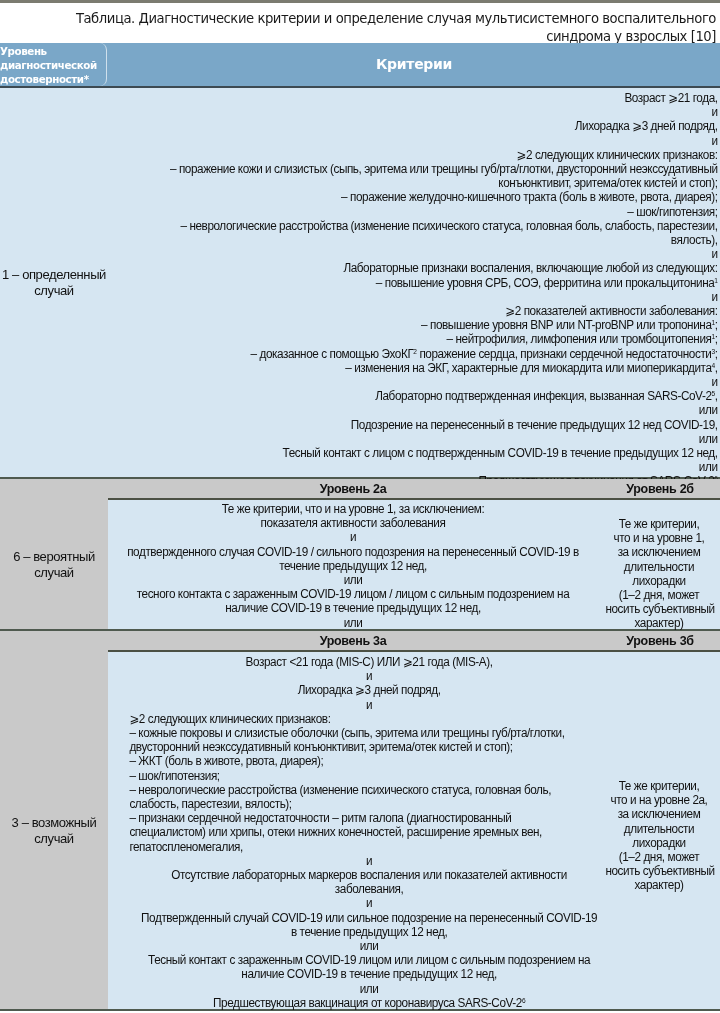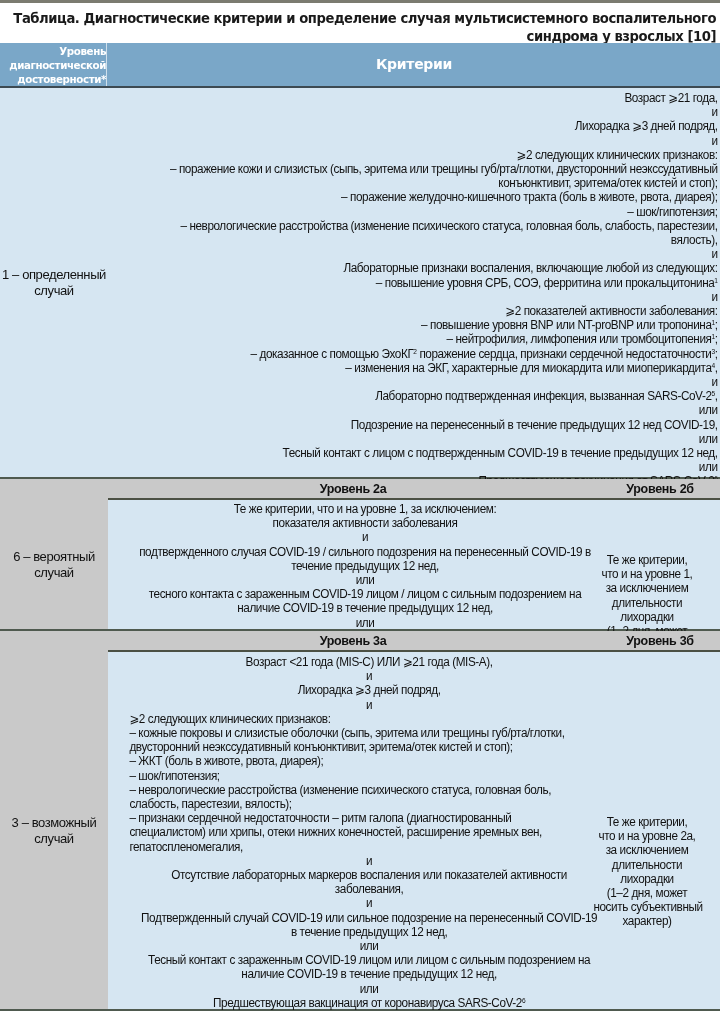--- a/index.html
+++ b/index.html
@@ -3,34 +3,35 @@
 <meta charset="utf-8">
 <style>
   * { box-sizing: border-box; margin: 0; padding: 0; }
   html, body { width: 720px; height: 1013px; background: #ffffff; overflow: hidden; }
   body { font-family: "Liberation Sans", sans-serif; color: #111; position: relative; }
 
   .top-rule { position: absolute; left: 0; top: 0; width: 720px; height: 3px; background: #7b7b70; }
 
   .caption {
     position: absolute; left: 0; top: 10px; width: 716px;
-    text-align: right; font-family: "DejaVu Sans", sans-serif; font-weight: bold;
+    text-align: right; font-family: "DejaVu Sans", sans-serif; font-weight: normal;
     font-size: 13.2px; line-height: 18px; letter-spacing: -0.45px; color: #1a1a1a;
   }
 
   .thead {
     position: absolute; left: 0; top: 43px; width: 720px; height: 45px;
     background: #7aa7c8; border-bottom: 2px solid #3d4a52;
   }
   .thead .c1 {
     position: absolute; left: 0; top: 0; width: 107px; height: 43px;
     border-right: 1px solid #cfe0ec;
     color: #fff; font-family: "DejaVu Sans", sans-serif; font-weight: bold;
-    font-size: 10.3px; line-height: 14px; letter-spacing: -0.4px; text-align: right;
+    font-size: 10.3px; line-height: 14px; letter-spacing: -0.4px; text-align: left;
     padding-top: 1px;
+    border-radius: 7px;
   }
   .thead .c2 {
     position: absolute; left: 108px; top: 0; right: 0; height: 35px;
     color: #fff; font-family: "DejaVu Sans", sans-serif; font-weight: bold;
     font-size: 14px; line-height: 43px; text-align: center; letter-spacing: -0.3px;
   }
 
   .sec { position: absolute; left: 0; width: 720px; }
   .lvl {
     position: absolute; left: 0; top: 0; bottom: 0; width: 108px;
@@ -56,21 +57,21 @@
   #s2 { top: 479px; height: 152px; background: #c9c9c9; border-bottom: 2px solid #4f5a4f; }
   #s2 .subhead, #s3 .subhead {
     position: absolute; left: 108px; top: 0; right: 0; height: 21px;
     background: #c9c9c9; border-bottom: 2px solid #4b5044;
     font-weight: bold; font-size: 12.5px; line-height: 21px; letter-spacing: -0.3px;
   }
   .subhead .a { position: absolute; left: 0; width: 490px; text-align: center; }
   .subhead .b { position: absolute; right: 5px; width: 110px; text-align: center; }
   #s2 .content, #s3 .content { top: 21px; border-top: 0; }
   .colA { position: absolute; left: 0; top: 0; width: 490px; }
-  .colB { position: absolute; right: 16px; width: 114px; text-align: center; margin-top: 36px; }
+  .colB { position: absolute; right: 4px; width: 114px; text-align: center; }
   .colA .txt, .colB .txt { transform-origin: center top; }
 
   
   #s3 { top: 631px; height: 380px; background: #c9c9c9; border-bottom: 2px solid #4f5a4f; }
 </style>
 </head>
 <body>
 
 <div class="top-rule"></div>
 
@@ -134,21 +135,21 @@
     <div>
       <div>6 – вероятный</div>
       <div>случай</div>
     </div>
   </div>
   <div class="subhead">
     <span class="a">Уровень 2а</span>
     <span class="b">Уровень 2б</span>
   </div>
   <div class="content">
-    <div class="colA" style="top:2px;margin-left:12px;">
+    <div class="colA" style="top:2px;">
       <div class="txt ctr" id="l2a">
           <span class="line ">Те же критерии, что и на уровне 1, за исключением:</span>
           <span class="line ">показателя активности заболевания</span>
           <span class="line ">и</span>
           <span class="line ">подтвержденного случая COVID-19 / сильного подозрения на перенесенный COVID-19 в</span>
           <span class="line ">течение предыдущих 12 нед,</span>
           <span class="line ">или</span>
           <span class="line ">тесного контакта с зараженным COVID-19 лицом / лицом с сильным подозрением на</span>
           <span class="line ">наличие COVID-19 в течение предыдущих 12 нед,</span>
           <span class="line ">или</span>

